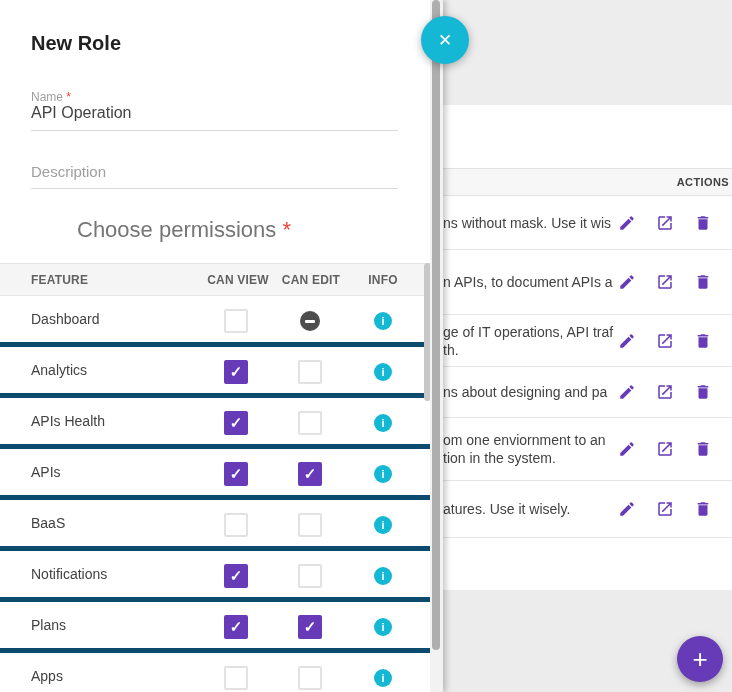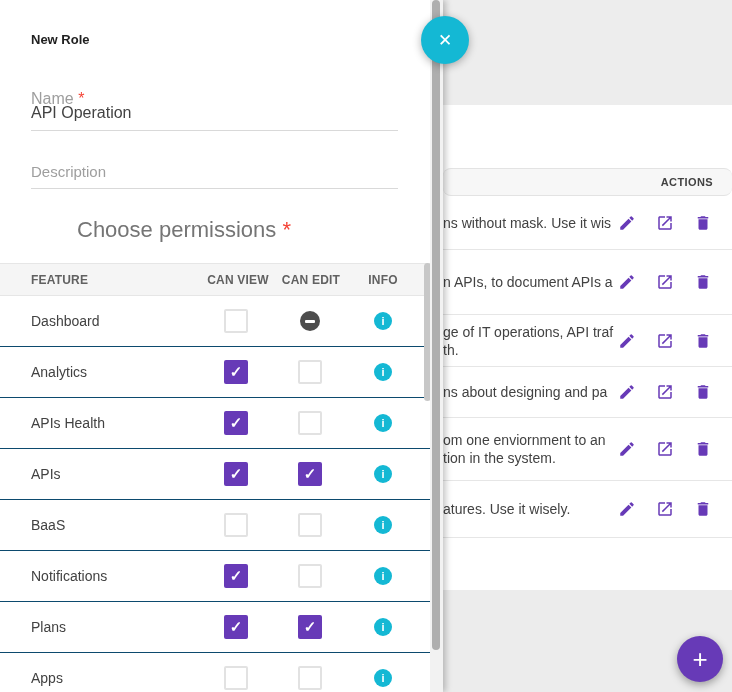--- a/index.html
+++ b/index.html
@@ -6,56 +6,56 @@
   html,body { width:732px; height:692px; }
   body { font-family:"Liberation Sans", sans-serif; background:#fff; }
   #screen { position:relative; width:732px; height:692px; overflow:hidden; background:#fff; }
 
   
   #backdrop { position:absolute; left:443px; top:0; width:289px; height:692px; background:#fff; overflow:hidden; }
   .bd-topbar { position:absolute; left:0; top:0; width:100%; height:105px; background:#ededed; }
   .bd-bottombar { position:absolute; left:0; top:590px; width:100%; height:102px; background:#ececec; }
   .bd-table-head { position:absolute; left:0; top:168px; width:100%; height:28px; background:#f7f7f7;
                    border-top:1px solid #e3e3e3; border-bottom:1px solid #e3e3e3;
-                   display:flex; align-items:center; justify-content:flex-end; padding-right:19px;border-radius:8px; }
+                   display:flex; align-items:center; justify-content:flex-end; padding-right:3px; }
   .bd-table-head span { font-size:11px; font-weight:bold; color:#424242; letter-spacing:.4px; }
   .bd-row { position:absolute; left:0; width:100%; border-bottom:1px solid #e6e6e6; }
   .bd-row-text { position:absolute; left:0; top:50%; transform:translateY(-50%); font-size:14px; line-height:18px;
                  color:#424242; white-space:nowrap; }
   .bd-actions { position:absolute; right:20px; top:50%; transform:translateY(-50%); display:flex; gap:20px; }
   .bd-actions svg { width:18px; height:18px; fill:var(--accent); cursor:pointer; }
   .fab { position:absolute; left:234px; top:636px; width:46px; height:46px; border-radius:50%;
          background:var(--accent); color:#fff; border:none; font-size:26px; font-weight:normal;
          display:flex; align-items:center; justify-content:center; box-shadow:0 3px 8px rgba(0,0,0,.35); cursor:pointer; }
 
   
   #drawer-wrap { position:absolute; left:0; top:0; width:443px; height:692px; box-shadow:3px 0 6px rgba(0,0,0,.22); }
   #drawer { position:absolute; left:0; top:0; width:430px; height:692px; background:#fff; overflow:hidden; }
-  .drawer-title { position:absolute; left:31px; top:32px; font-size:13px; font-weight:bold; color:#212121; }
-  .field-label { position:absolute; left:31px; top:90px; font-size:16px; color:#9e9e9e; }
+  .drawer-title { position:absolute; left:31px; top:32px; font-size:20px; font-weight:bold; color:#212121; }
+  .field-label { position:absolute; left:31px; top:90px; font-size:12px; color:#9e9e9e; }
   .req { color:#f44336; }
   .text-field { position:absolute; left:31px; width:367px; border:none; outline:none; background:transparent;
                 border-bottom:1px solid #d9d9d9; padding-bottom:8px; font-family:"Liberation Sans",sans-serif; }
   #name-input { top:104px; font-size:16px; color:#424242; }
   #desc-input { top:163px; font-size:15px; color:#424242; }
   #desc-input::placeholder { color:#9e9e9e; opacity:1; }
   .perm-heading { position:absolute; left:31px; top:217px; font-size:22px; font-weight:normal; color:#757575;margin-left:46px; }
   .perm-heading .req { font-size:22px; }
 
   .perm-head { position:absolute; left:0; top:263px; width:430px; height:33px; background:#f5f5f5;
                border-top:1px solid #e6e6e6; border-bottom:1px solid #e6e6e6; }
   .perm-head span { position:absolute; top:50%; transform:translateY(-50%); font-size:12px; font-weight:bold;
                     color:#616161; letter-spacing:.2px; white-space:nowrap; }
   .ph-feature { left:31px; }
   .ph-view { left:238px; transform:translate(-50%,-50%) !important; }
   .ph-edit { left:311px; transform:translate(-50%,-50%) !important; }
   .ph-info { left:383px; transform:translate(-50%,-50%) !important; }
 
   #perm-rows { position:absolute; left:0; top:296px; width:430px; }
-  .perm-row { position:relative; width:430px; height:51px; border-bottom:1px solid #0c4a6e; }
+  .perm-row { position:relative; width:430px; height:51px; border-bottom:5px solid #0c4a6e; }
   .perm-feature { position:absolute; left:31px; top:50%; transform:translateY(-50%); font-size:14px; color:#424242; }
 
   .cb { position:absolute; top:13px; width:24px; height:24px; border-radius:2px; cursor:pointer; }
   .cb-view { left:224px; }
   .cb-edit { left:298px; }
   .cb[data-state="unchecked"] { background:#fff; border:2px solid #e2e2e2; }
   .cb[data-state="checked"] { background:var(--accent); }
   .cb[data-state="checked"]::after { content:"✓"; color:#fff; font-size:15px; font-weight:bold;
         display:flex; align-items:center; justify-content:center; width:100%; height:100%; }
   .cb[data-state="blocked"] { border:none; background:transparent; cursor:default; }

